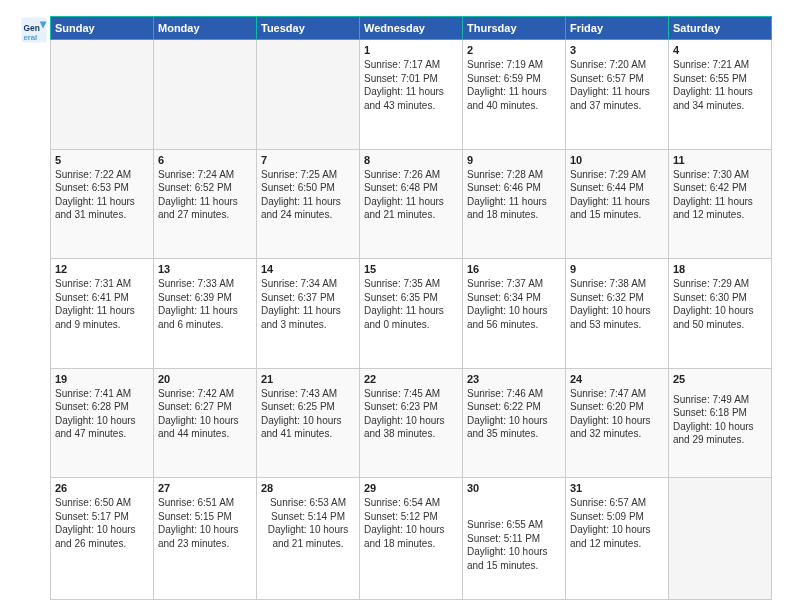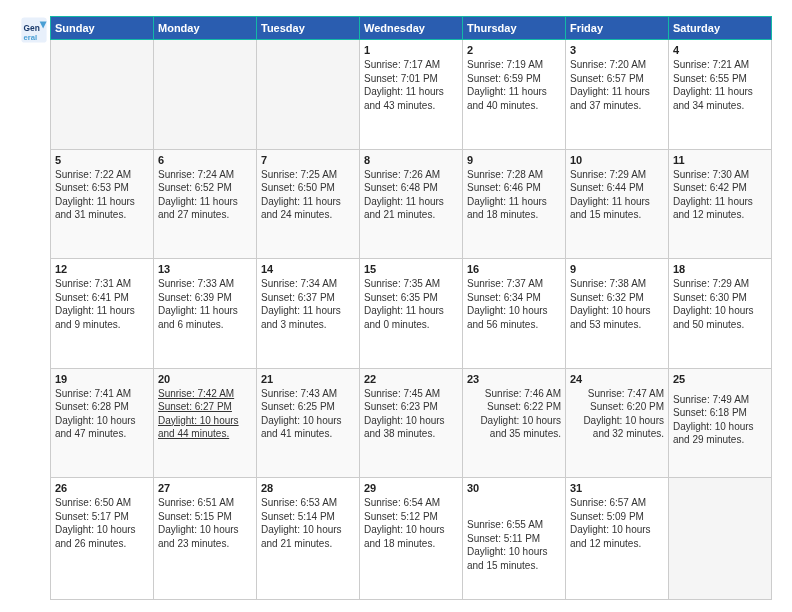--- a/index.html
+++ b/index.html
@@ -264,49 +264,49 @@
         <tr>
           <td>
             <span class="day-num">19</span>
             <div class="day-info" style="white-space: pre-line;">Sunrise: 7:41 AM
 Sunset: 6:28 PM
 Daylight: 10 hours
 and 47 minutes.</div>
           </td>
           <td>
             <span class="day-num">20</span>
-            <div class="day-info" style="white-space: pre-line; text-decoration: underline;">Sunrise: 7:42 AM
+            <div class="day-info" style="white-space: pre-line;">Sunrise: 7:42 AM
 Sunset: 6:27 PM
 Daylight: 10 hours
 and 44 minutes.</div>
           </td>
           <td>
             <span class="day-num">21</span>
             <div class="day-info" style="white-space: pre-line;">Sunrise: 7:43 AM
 Sunset: 6:25 PM
 Daylight: 10 hours
 and 41 minutes.</div>
           </td>
           <td>
             <span class="day-num">22</span>
             <div class="day-info" style="white-space: pre-line;">Sunrise: 7:45 AM
 Sunset: 6:23 PM
 Daylight: 10 hours
 and 38 minutes.</div>
           </td>
           <td>
             <span class="day-num">23</span>
-            <div class="day-info" style="white-space: pre-line; text-align: right;">Sunrise: 7:46 AM
+            <div class="day-info" style="white-space: pre-line;">Sunrise: 7:46 AM
 Sunset: 6:22 PM
 Daylight: 10 hours
 and 35 minutes.</div>
           </td>
           <td>
             <span class="day-num">24</span>
-            <div class="day-info" style="white-space: pre-line; text-align: right;">Sunrise: 7:47 AM
+            <div class="day-info" style="white-space: pre-line;">Sunrise: 7:47 AM
 Sunset: 6:20 PM
 Daylight: 10 hours
 and 32 minutes.</div>
           </td>
           <td>
             <span class="day-num">25</span>
             <div class="day-info" style="white-space: pre-line; margin-top: 8px;">Sunrise: 7:49 AM
 Sunset: 6:18 PM
 Daylight: 10 hours
 and 29 minutes.</div>
@@ -322,21 +322,21 @@
           </td>
           <td>
             <span class="day-num">27</span>
             <div class="day-info" style="white-space: pre-line;">Sunrise: 6:51 AM
 Sunset: 5:15 PM
 Daylight: 10 hours
 and 23 minutes.</div>
           </td>
           <td>
             <span class="day-num">28</span>
-            <div class="day-info" style="white-space: pre-line;">Sunrise: 6:53 AM
+            <div class="day-info" style="white-space: pre-line; text-align: center;">Sunrise: 6:53 AM
 Sunset: 5:14 PM
 Daylight: 10 hours
 and 21 minutes.</div>
           </td>
           <td>
             <span class="day-num">29</span>
             <div class="day-info" style="white-space: pre-line;">Sunrise: 6:54 AM
 Sunset: 5:12 PM
 Daylight: 10 hours
 and 18 minutes.</div>

